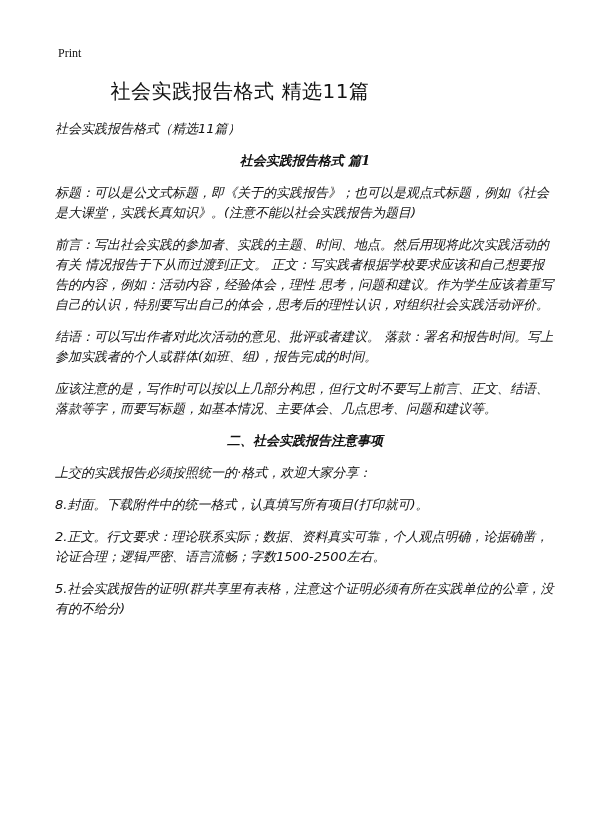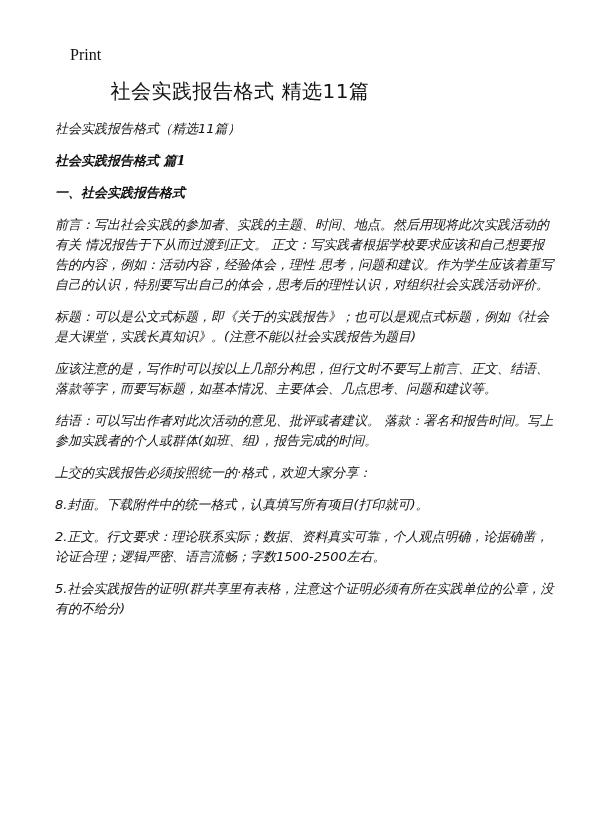--- a/index.html
+++ b/index.html
@@ -1,34 +1,34 @@
 <!DOCTYPE html>
 <html><head>
   <meta charset="utf-8">
   <style>
     html, body { margin: 0; padding: 0; background: #ffffff; }
     body { width: 600px; height: 828px; overflow: hidden; position: relative;
       font-family: "DejaVu Sans", "Liberation Sans", sans-serif; color: #111; }
-    .print { position: absolute; left: 70px; top: 46px; font-family: "Liberation Serif", serif; font-size: 16px; }
+    .print { position: absolute; left: 58px; top: 46px; font-family: "Liberation Serif", serif; font-size: 12px; }
     .title { position: absolute; left: 0; width: 480px; top: 78px; text-align: center; font-size: 20px; font-weight: normal; letter-spacing: 0.5px; }
     .content { position: absolute; left: 55px; top: 119px; width: 500px; font-style: italic; }
     p { margin: 0 0 12px 0; font-size: 13px; line-height: 20px; }
-    h3 { margin: 0 0 12px 0; font-size: 13px; line-height: 20px; font-weight: bold; font-family: "DejaVu Serif", serif; }
+    h3 { margin: 0 0 12px 0; font-size: 13px; line-height: 20px; font-weight: bold; font-family: "DejaVu Serif", serif; text-align: center; }
   </style>
 </head>
 <body>
 
 <div class="print">Print</div>
 <div class="title">社会实践报告格式 精选11篇</div>
 
 <div class="content">
   <p>社会实践报告格式（精选11篇）</p>
   <h3>社会实践报告格式 篇1</h3>
-  <h3>一、社会实践报告格式</h3>
+  <p>标题：可以是公文式标题，即《关于的实践报告》；也可以是观点式标题，例如《社会是大课堂，实践长真知识》。(注意不能以社会实践报告为题目)</p>
   <p>前言：写出社会实践的参加者、实践的主题、时间、地点。然后用现将此次实践活动的有关 情况报告于下从而过渡到正文。 正文：写实践者根据学校要求应该和自己想要报告的内容，例如：活动内容，经验体会，理性 思考，问题和建议。作为学生应该着重写自己的认识，特别要写出自己的体会，思考后的理性认识，对组织社会实践活动评价。</p>
-  <p>标题：可以是公文式标题，即《关于的实践报告》；也可以是观点式标题，例如《社会是大课堂，实践长真知识》。(注意不能以社会实践报告为题目)</p>
+  <p>结语：可以写出作者对此次活动的意见、批评或者建议。 落款：署名和报告时间。写上参加实践者的个人或群体(如班、组)，报告完成的时间。</p>
   <p>应该注意的是，写作时可以按以上几部分构思，但行文时不要写上前言、正文、结语、落款等字，而要写标题，如基本情况、主要体会、几点思考、问题和建议等。</p>
-  <p>结语：可以写出作者对此次活动的意见、批评或者建议。 落款：署名和报告时间。写上参加实践者的个人或群体(如班、组)，报告完成的时间。</p>
+  <h3>二、社会实践报告注意事项</h3>
   <p>上交的实践报告必须按照统一的·格式，欢迎大家分享：</p>
   <p>8.封面。下载附件中的统一格式，认真填写所有项目(打印就可)。</p>
   <p>2.正文。行文要求：理论联系实际；数据、资料真实可靠，个人观点明确，论据确凿，论证合理；逻辑严密、语言流畅；字数1500-2500左右。</p>
   <p>5.社会实践报告的证明(群共享里有表格，注意这个证明必须有所在实践单位的公章，没有的不给分)</p>
 </div>
 
 </body></html>

